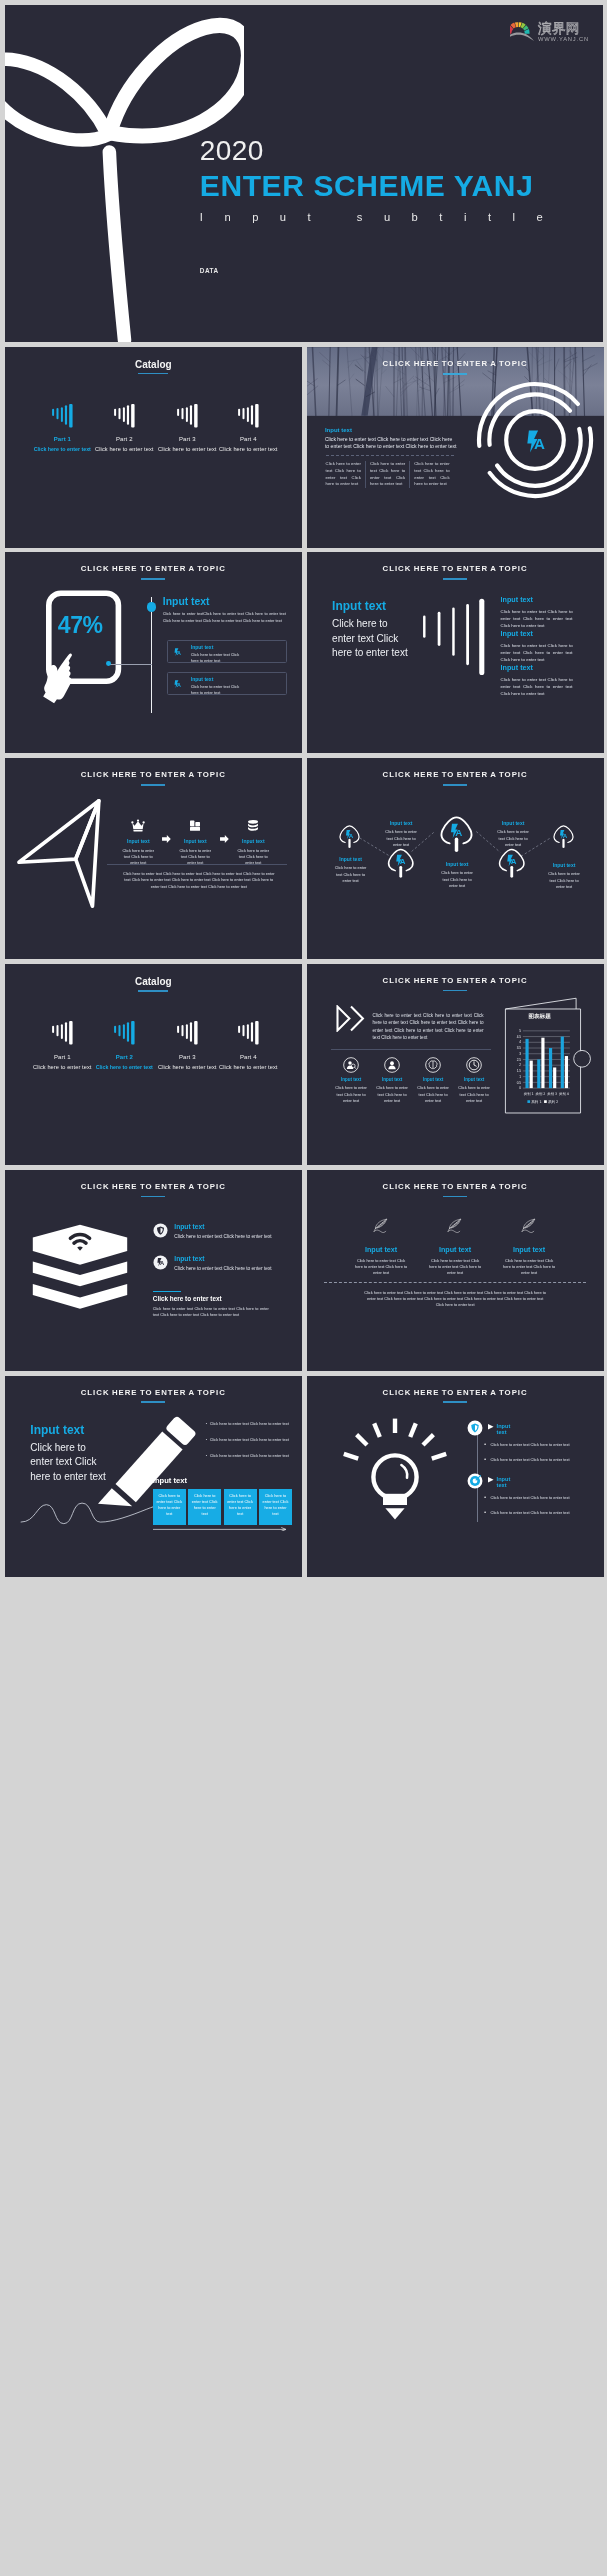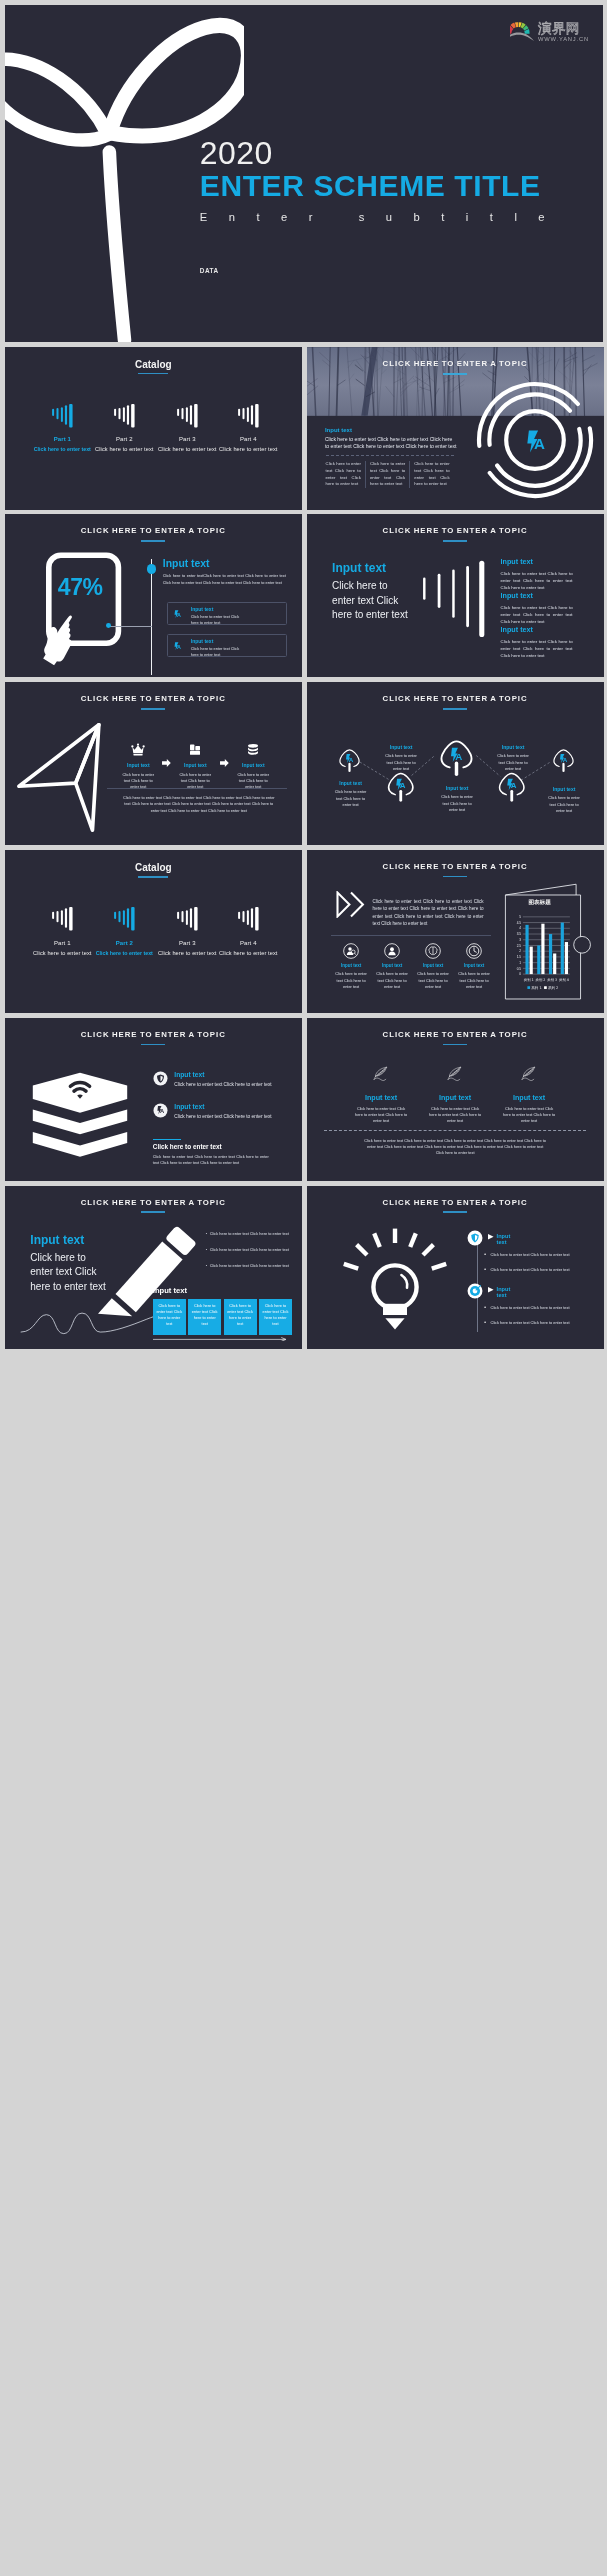--- a/index.html
+++ b/index.html
@@ -3,30 +3,30 @@
 <meta charset="utf-8">
 <title>2020 Enter Scheme Title</title>
 <style>
   *{box-sizing:border-box;margin:0;padding:0}
   html,body{width:608px;background:#d4d4d4;font-family:"Liberation Sans",sans-serif}
   .page{width:608px;padding:4.8px;background:#d4d4d4}
   .slide{background:#2a2a38;position:relative;overflow:hidden}
   .full{width:598px;height:337px}
   .row{display:flex;margin-top:4.8px}
   .row .half:first-child{margin-right:4.8px}
-  .half{width:297px;height:163px;position:relative;overflow:hidden;background:#2a2a38;flex:0 0 297px}
+  .half{width:297px;height:201px;position:relative;overflow:hidden;background:#2a2a38;flex:0 0 297px}
   svg{display:block}
   .hd{position:absolute;left:0;right:0;top:12px;text-align:center}
   .hd .t{font-size:7.8px;font-weight:bold;letter-spacing:1px;color:#f4f4f4;white-space:nowrap;word-spacing:-0.8px}
   .hd .u{width:24px;height:1.6px;background:#2e8fc4;margin:4.8px auto 0}
   .cat .t{font-size:10px;font-weight:bold;letter-spacing:0}
   .cat .u{width:30px;height:1.6px;background:#2e8fc4;margin:3.2px auto 0}
   
   .cover-txt{position:absolute;left:195px;top:0;white-space:nowrap}
-  .cover-year{position:absolute;left:0;top:132px;font-size:32px;color:#f0f0f0;letter-spacing:0.4px;line-height:1}
+  .cover-year{position:absolute;left:0;top:132px;font-size:28px;color:#f0f0f0;letter-spacing:0.4px;line-height:1}
   .cover-title{position:absolute;left:0;top:166px;font-size:30px;font-weight:bold;color:#15abe4;letter-spacing:0.6px;line-height:1}
   .cover-sub{position:absolute;left:0;top:207px;font-size:11.2px;color:#e8e8e8;letter-spacing:21.5px;line-height:1}
   .cover-data{position:absolute;left:0;top:263px;font-size:6.4px;color:#e8e8e8;letter-spacing:0.5px;font-weight:bold;line-height:1}
   .logo{position:absolute;left:505px;top:7.2px;width:80px;height:34px}
   
   .cat-items{position:absolute;left:0;right:0;top:57px}
   .cat-item{position:absolute;width:77px;text-align:center;top:0}
   .cat-item:nth-child(1){left:19px}
   .cat-item:nth-child(2){left:81px}
   .cat-item:nth-child(3){left:144px}
@@ -56,22 +56,22 @@
 <div class="slide full">
   <svg class="sprout" width="239" height="337" viewBox="0 0 300 422" style="position:absolute;left:0px;top:0">
     <g fill="none" stroke="#ffffff" stroke-linecap="round" stroke-linejoin="round">
       <path d="M131 184 C134 252 142 340 150 420" stroke-width="17"></path>
       <path d="M128 160 C104 112 56 74 8 68 C-26 64 -36 96 -6 126 C26 160 94 180 130 162Z" stroke-width="17"></path>
       <path d="M132 158 C150 98 202 42 250 28 C294 16 314 44 302 86 C290 128 228 178 132 160Z" stroke-width="19"></path>
     </g>
   </svg>
   <div class="cover-txt">
     <div class="cover-year">2020</div>
-    <div class="cover-title">ENTER SCHEME TITLE</div>
-    <div class="cover-sub">Enter subtitle</div>
+    <div class="cover-title">ENTER SCHEME YANJ</div>
+    <div class="cover-sub">Input subtitle</div>
     <div class="cover-data">DATA</div>
   </div>
   <div class="logo">
     <svg width="80" height="34" viewBox="0 0 100 42">
       <g transform="translate(10,27)">
         <path d="M-14.5 0 A14.5 14.5 0 0 1 -10.1 -10.4 L-5.8 -6.0 A8.4 8.4 0 0 0 -8.4 0Z" fill="#d2384a"></path>
         <path d="M-9.4 -11.1 A14.5 14.5 0 0 1 -4.7 -14.0 L-2.7 -8.3 A8.4 8.4 0 0 0 -5.4 -6.6Z" fill="#e8673a"></path>
         <path d="M-3.9 -14.2 A14.5 14.5 0 0 1 0 -14.5 L0 -8.4 A8.4 8.4 0 0 0 -2.2 -8.1Z" fill="#f3a033"></path>
         <path d="M0.8 -14.5 A14.5 14.5 0 0 1 4.6 -14.0 L2.7 -8.3 A8.4 8.4 0 0 0 0.8 -8.4Z" fill="#f7cb2c"></path>
         <path d="M5.4 -13.8 A14.5 14.5 0 0 1 9.6 -11.3 L5.7 -6.6 A8.4 8.4 0 0 0 3.3 -8.1Z" fill="#8fc641"></path>

